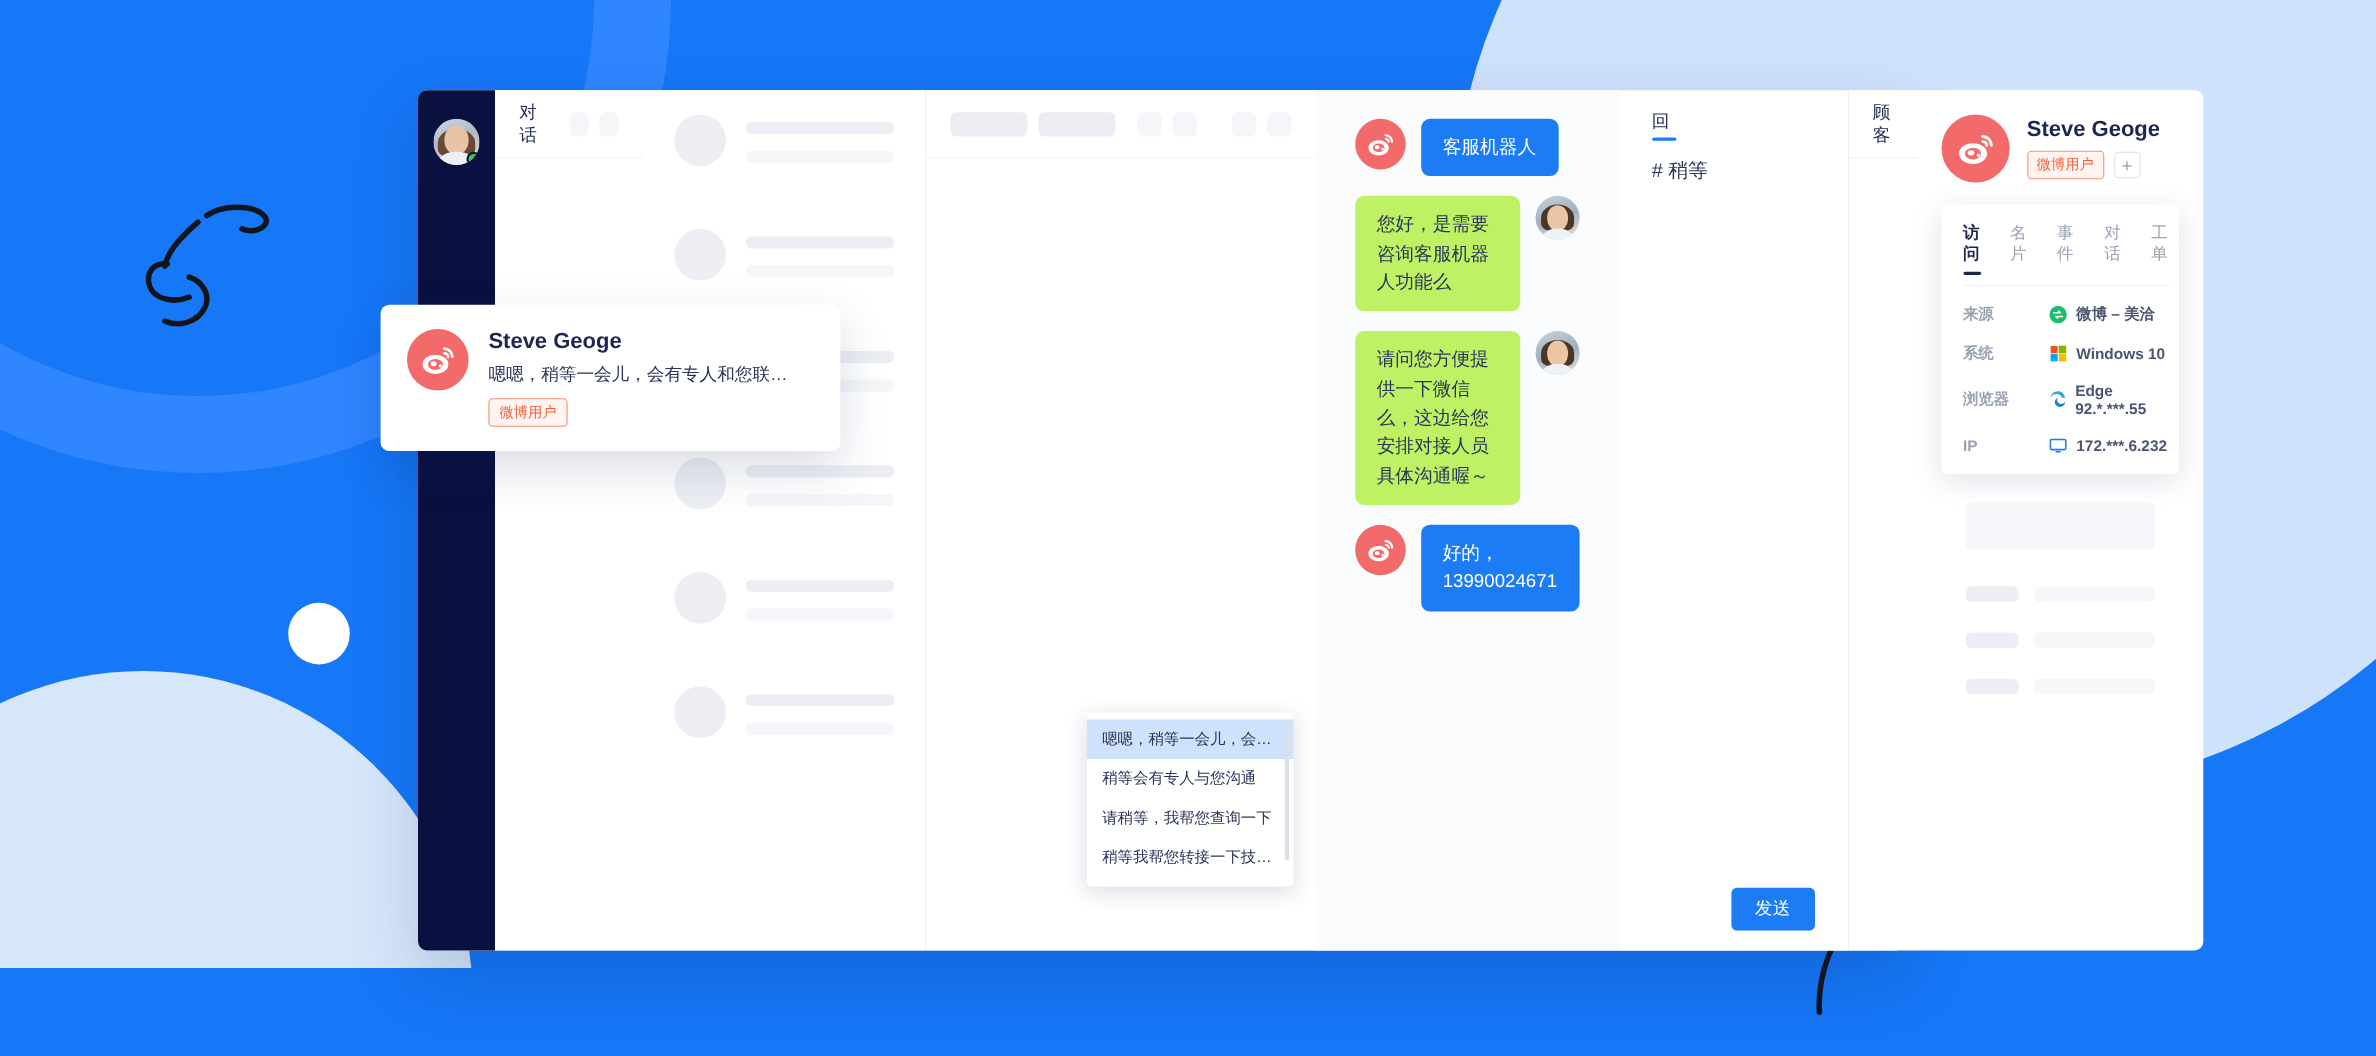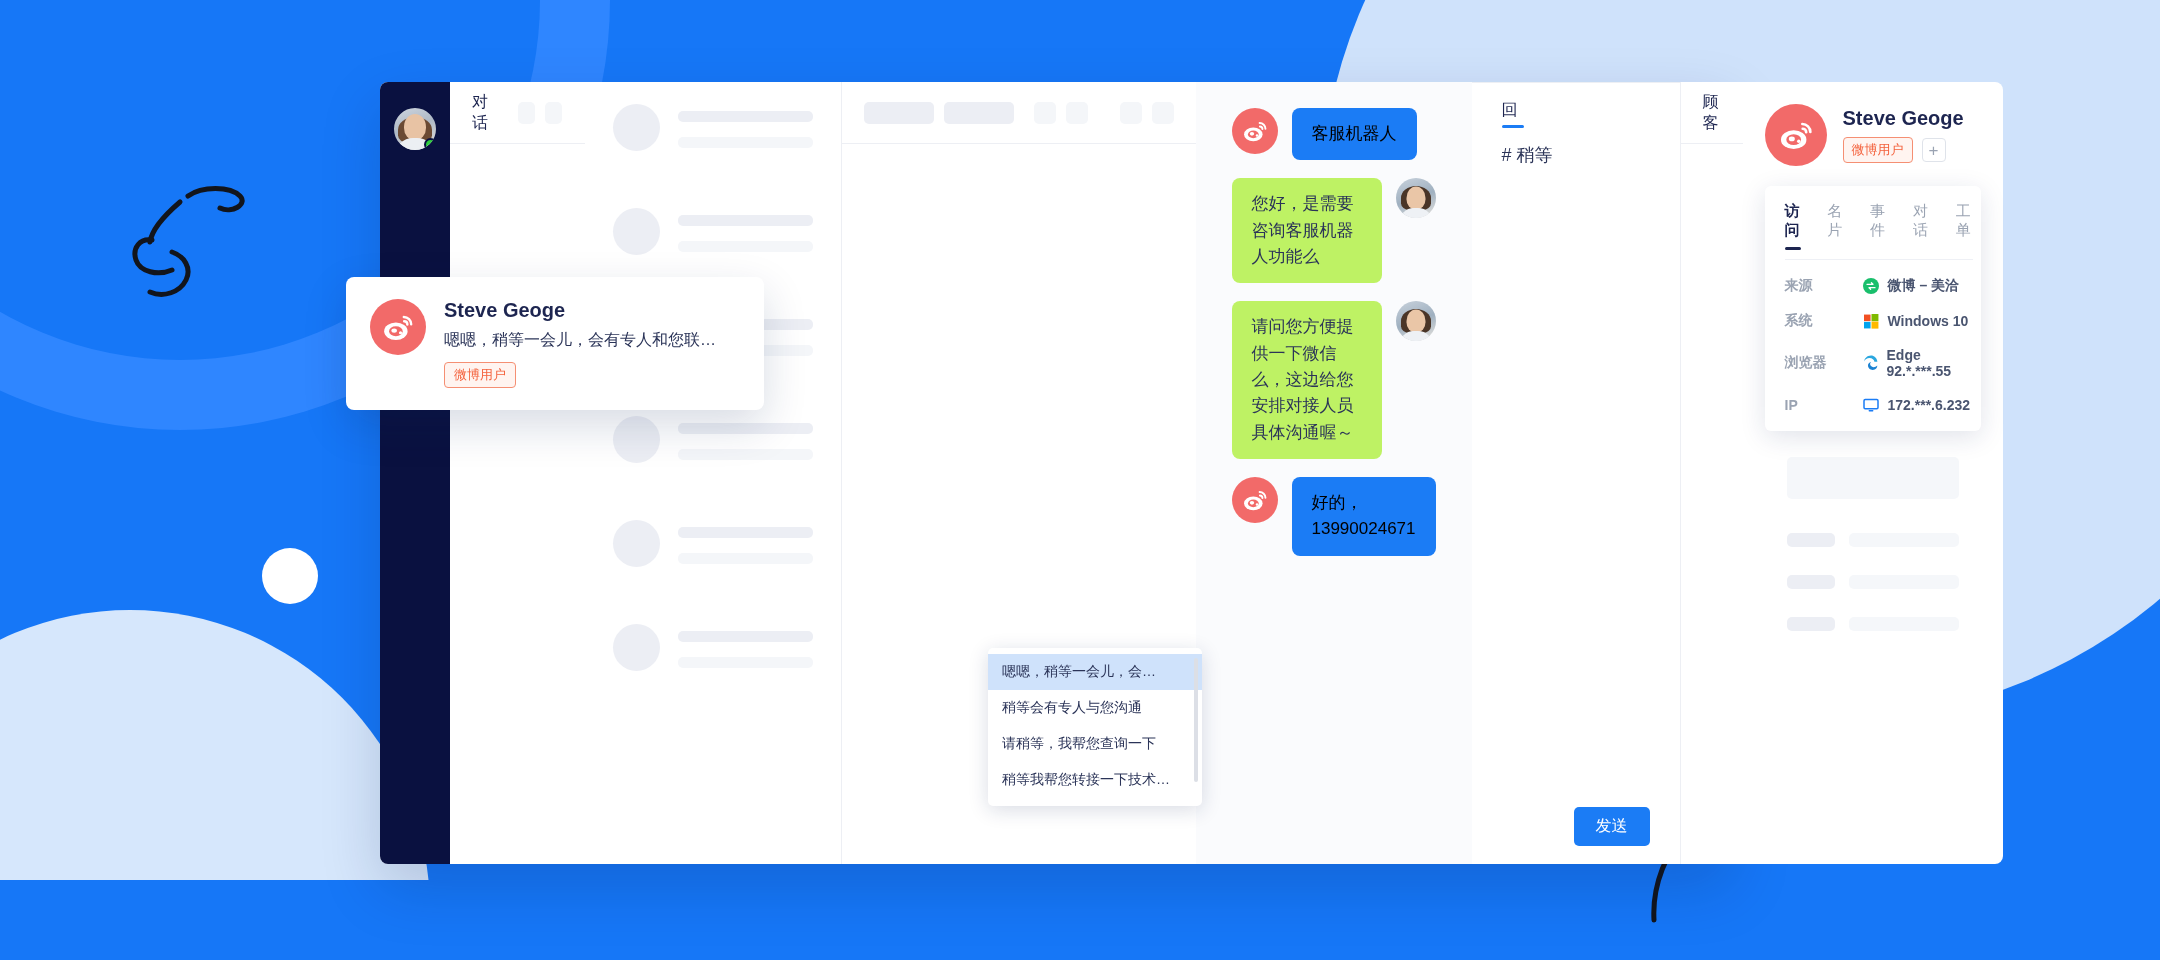--- a/index.html
+++ b/index.html
@@ -119,21 +119,21 @@
     flex: 1 1 auto; background: #fafbfd; padding: 26px 36px 10px 36px;
     overflow: hidden; position: relative;
   }
   .msg-row { display: flex; align-items: flex-start; margin-bottom: 18px; }
   .msg-row.left { justify-content: flex-start; }
   .msg-row.right { justify-content: flex-end; }
   .bubble {
     max-width: 420px; padding: 13px 20px; border-radius: 8px;
     font-size: 17px; line-height: 1.55; color: #1d2550;
   }
-  .bubble.out { background: #1b7cf5; color: #000000; }
+  .bubble.out { background: #1b7cf5; color: #ffffff; }
   .bubble.in  { background: #bef264; color: #2b3458; }
   .av-wb {
     width: 46px; height: 46px; border-radius: 50%; flex: 0 0 46px;
     background: #f26a69; margin-right: 14px; position: relative;
   }
   .av-wb svg { position: absolute; left: 50%; top: 50%; transform: translate(-50%,-50%); }
   .av-agent {
     width: 40px; height: 40px; border-radius: 50%; flex: 0 0 40px;
     margin-left: 14px; overflow: hidden; position: relative;
     background: linear-gradient(160deg,#c9d2dc 0%,#9fb0c0 50%,#e9e5df 100%);
@@ -159,21 +159,21 @@
   .composer-text { margin-top: 14px; font-size: 18px; color: #2b3458; }
   .composer-spacer { flex: 1 1 auto; }
   .composer-bottom { display: flex; justify-content: flex-end; }
   .send-btn {
     background: #1b7cf5; color: #fff; border: none; border-radius: 5px;
     padding: 9px 22px; font-size: 16px; font-family: inherit; cursor: pointer;
   }
 
   
   .ac-dropdown {
-    position: absolute; left: 608px; top: 566px; width: 214px;
+    position: absolute; left: 608px; top: 566px; width: 188px;
     background: #fff; border-radius: 5px;
     box-shadow: 0 4px 20px rgba(20,40,90,.16);
     padding: 6px 0 8px 0; z-index: 40;
   }
   .ac-item {
     padding: 9px 14px; font-size: 14px; color: #2b3458;
     white-space: nowrap; overflow: hidden; text-overflow: ellipsis;
   }
   .ac-item.sel { background: #cfe2fb; }
   .ac-scroll {

